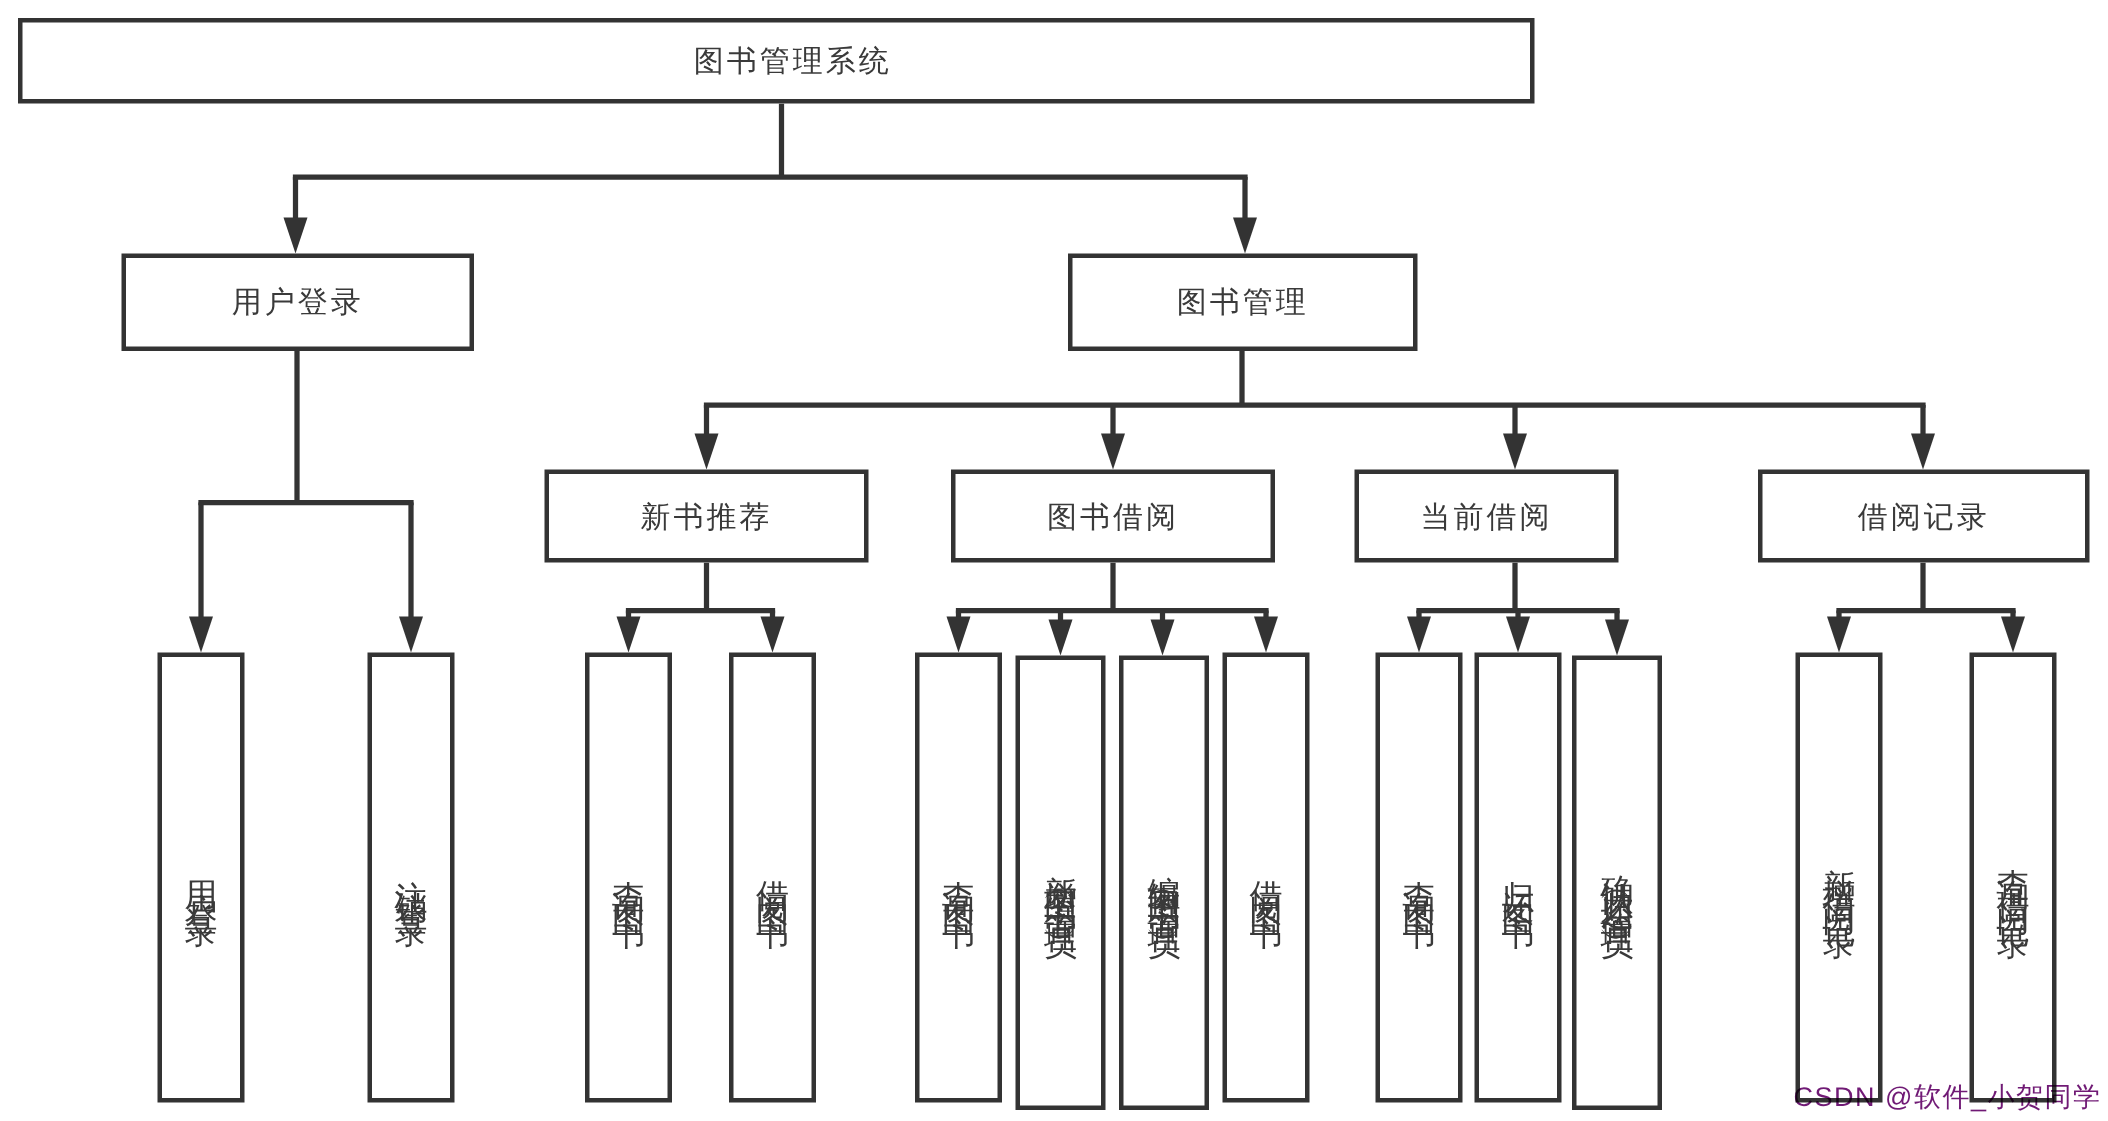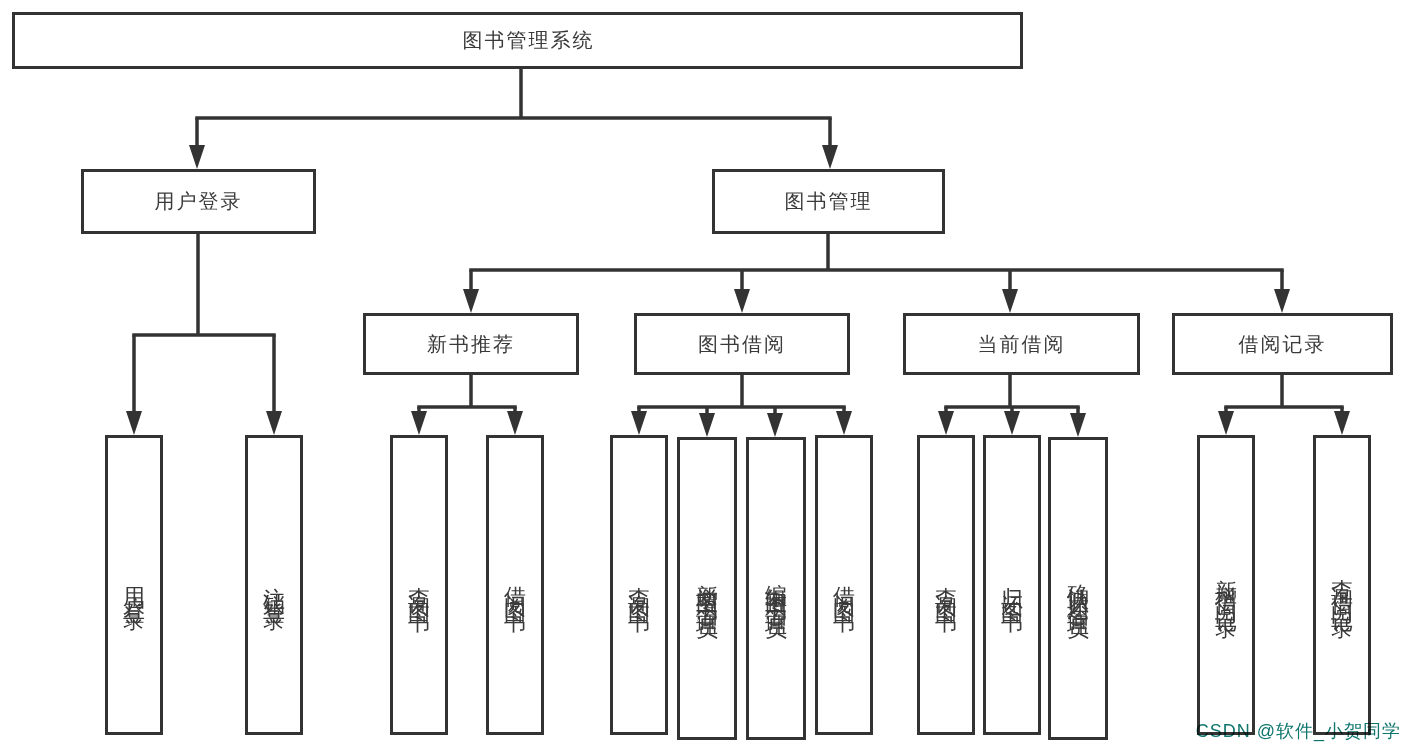--- a/index.html
+++ b/index.html
@@ -40,21 +40,21 @@
     line-height: 1;
     text-align: center;
   }
   .v-node span { display: inline-block; }
   #watermark {
     position: absolute;
     right: 4px;
     bottom: 4px;
     font-size: 18px;
     letter-spacing: 1px;
-    color: #0f766e;
+    color: #701a75;
     z-index: 3;
     mix-blend-mode: multiply;
     white-space: nowrap;
   }
 </style>
 </head>
 <body>
 
 <div id="canvas">
 
@@ -123,21 +123,21 @@
   <div class="node h-node" style="left:712px; top:169px; width:233px; height:65px;text-align:right;">
     <span>图书管理</span>
   </div>
 
   <div class="node h-node" style="left:634px; top:313px; width:216px; height:62px;">
     <span>图书借阅</span>
   </div>
   <div class="node h-node" style="left:363px; top:313px; width:216px; height:62px;">
     <span>新书推荐</span>
   </div>
-  <div class="node h-node" style="left:903px; top:313px; width:237px; height:62px;">
+  <div class="node h-node" style="left:903px; top:313px; width:176px; height:62px;">
     <span>当前借阅</span>
   </div>
   <div class="node h-node" style="left:1172px; top:313px; width:221px; height:62px;">
     <span>借阅记录</span>
   </div>
 
   <div class="node v-node" style="left:105px; top:435px; width:58px; height:300px;">
     <span>用户登录</span>
   </div>
   <div class="node v-node" style="left:245px; top:435px; width:58px; height:300px;">

